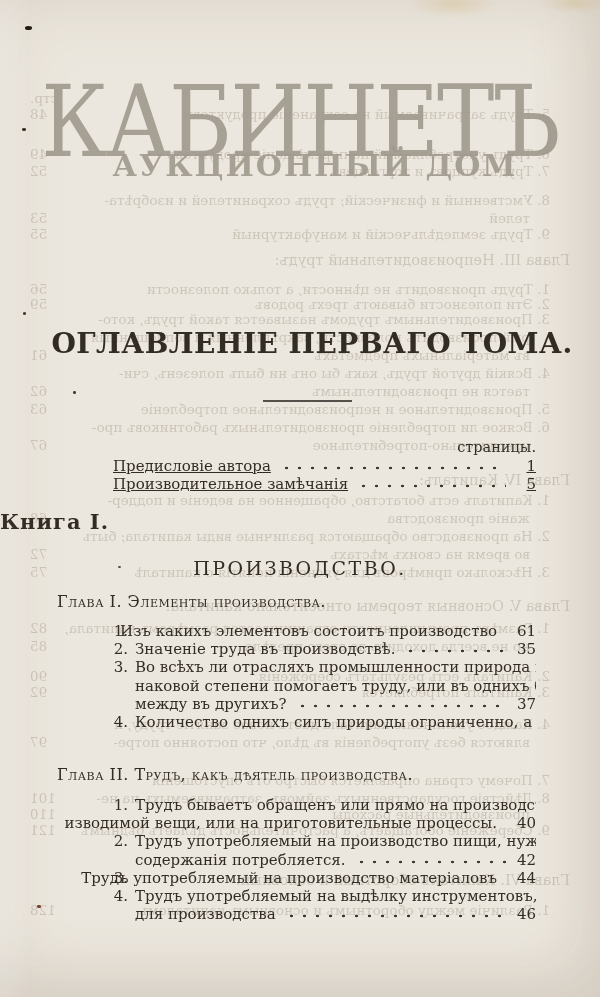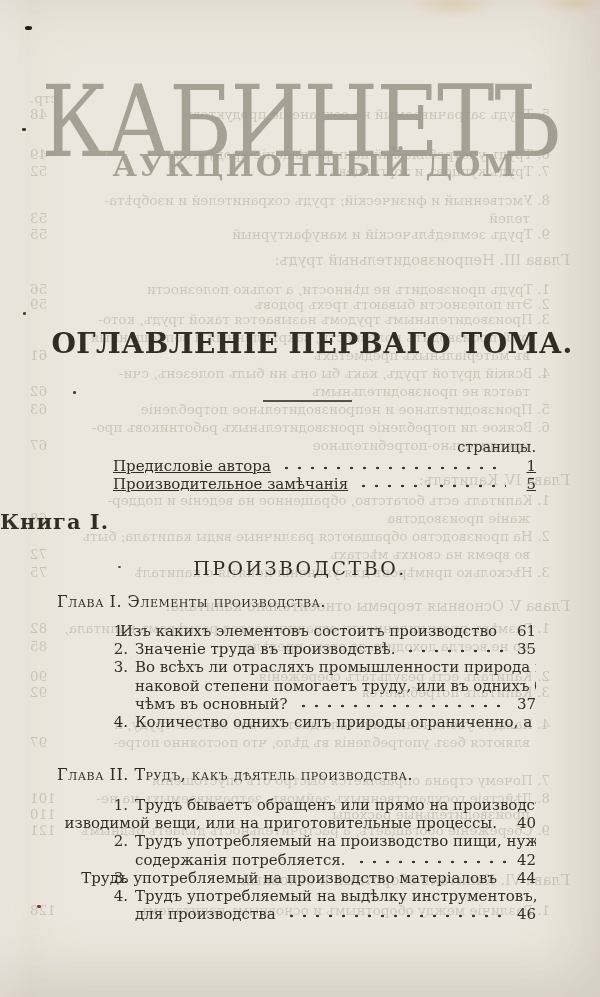--- a/index.html
+++ b/index.html
@@ -245,21 +245,21 @@
           <span class="etext">Значеніе труда въ производствѣ.</span>
           <span class="leader"></span>
           <span class="pg">35</span>
         </div>
       </div>
       <div class="item">
         <span class="inum">3.</span>
         <div class="iline">Во всѣхъ ли отрасляхъ промышленности  природа  въ  оди-</div>
         <div class="iline">наковой степени  помогаетъ  труду,  или  въ  однихъ  больше,</div>
         <div class="ilast">
-          <span class="etext">чѣмъ въ основный?</span>
+          <span class="etext">между въ другихъ?</span>
           <span class="leader"></span>
           <span class="pg">37</span>
         </div>
       </div>
       <div class="item">
         <span class="inum">4.</span>
         <div class="iline">Количество  однихъ  силъ  природы  ограниченно,  а  другихъ</div>
       </div>
     </div>
 

